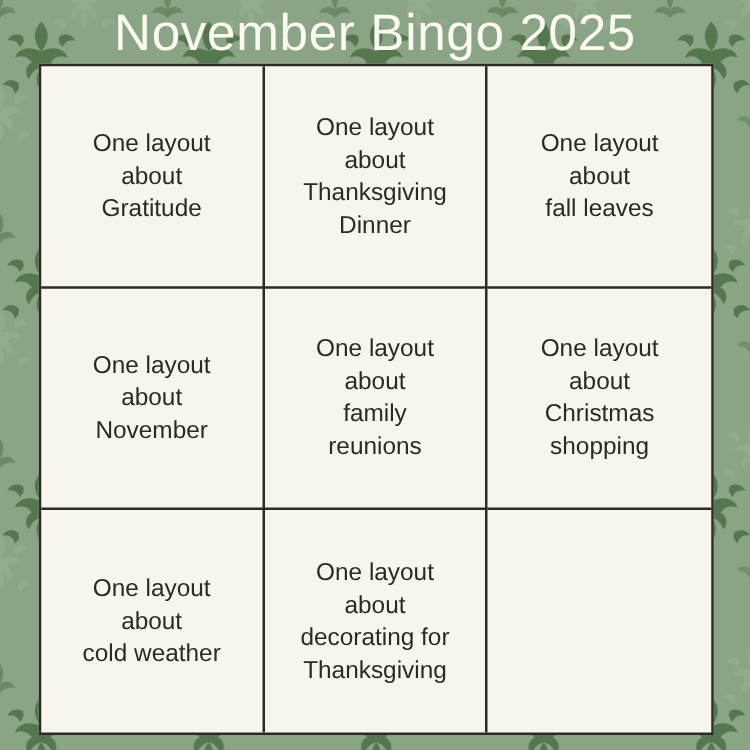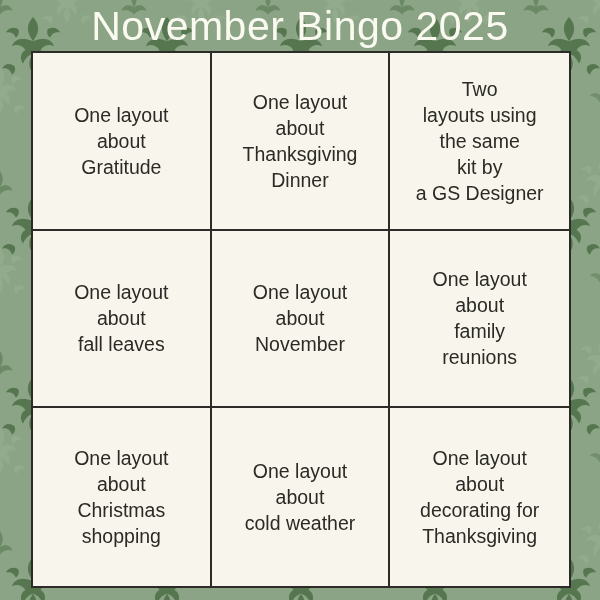--- a/index.html
+++ b/index.html
@@ -107,27 +107,20 @@
 about
 Gratitude</div>
     </div>
     <div class="cell">
       <div class="cell-text">One layout
 about
 Thanksgiving
 Dinner</div>
     </div>
     <div class="cell">
-      <div class="cell-text">Two
-layouts using
-the same
-kit by
-a GS Designer</div>
-    </div>
-    <div class="cell">
       <div class="cell-text">One layout
 about
 fall leaves</div>
     </div>
     <div class="cell">
       <div class="cell-text">One layout
 about
 November</div>
     </div>
     <div class="cell">

